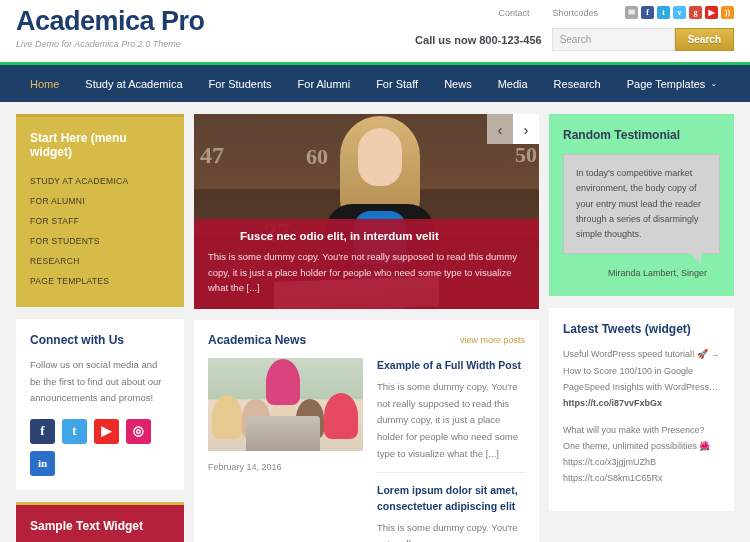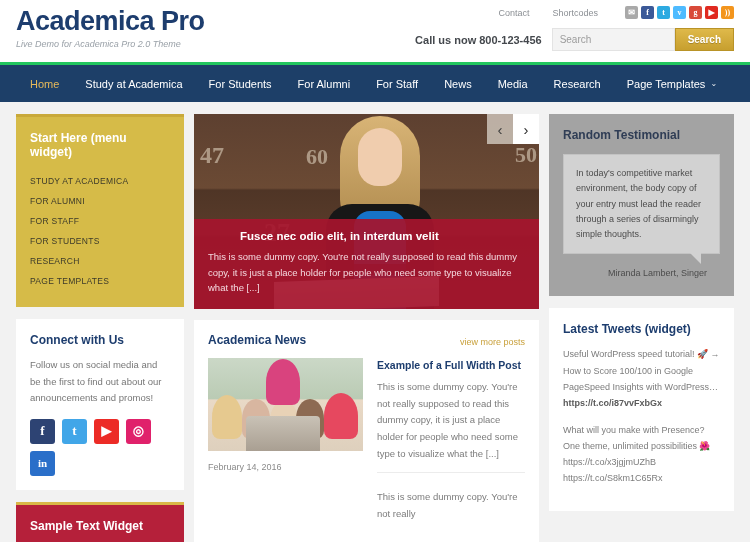--- a/index.html
+++ b/index.html
@@ -98,21 +98,21 @@
     display:flex; align-items:center; justify-content:center;
     font-size: 13px; font-weight:bold; font-family:"Liberation Serif", serif;
   }
 
   .w-red {
     background:#b5203a; border-top:3px solid #d9b747; padding: 14px 14px 18px 14px;
   }
   .w-red .w-title { color:#fff; margin-bottom: 11px; }
 
   
-  .w-gray { background:#a3a3a3; padding: 14px 14px 18px 14px; }
+  .w-gray { background:#86efac; padding: 14px 14px 18px 14px; }
   .w-gray .w-title { color:#2f3d55; margin-bottom: 12px; }
   .bubble {
     background:#d2d2d2; border:1px solid #c3c3c3; padding: 11px 12px;
     font-size: 9px; line-height:1.7; color:#4c4c4c; position:relative;
   }
   .bubble:after {
     content:""; position:absolute; right: 18px; bottom:-11px;
     border-left: 11px solid transparent; border-top: 11px solid #d2d2d2;
   }
   .cite { font-size: 9px; color:#4c4c4c; margin-top: 14px; margin-left: 45px; }
@@ -170,21 +170,21 @@
   .sl-arrows { position:absolute; right:0; top:0; display:flex; }
   .sl-arrow {
     width: 26px; height: 30px; display:flex; align-items:center; justify-content:center;
     font-size: 15px; cursor:pointer; font-family:"Liberation Sans", sans-serif;
   }
   .sl-prev { background: rgba(205,195,185,0.85); color:#3c3c3c; }
   .sl-next { background: #ffffff; color:#2b2b2b; }
 
   
   .news { background:#fff; margin-top: 11px; padding: 13px 14px 14px 14px; }
-  .news-head { display:flex; justify-content:space-between; align-items:flex-end; margin-bottom: 11px; }
+  .news-head { display:flex; justify-content:space-between; align-items:center; margin-bottom: 11px; }
   .news-title { font-size: 12px; font-weight:bold; color:#1d3d6e; }
   .news-more { font-size: 9px; color:#c9a13c; text-decoration:none; }
   .news-body { display:flex; gap: 14px; }
   .news-left { width: 155px; flex:none; }
   .news-right { flex:1; }
   .thumb {
     width: 155px; height: 93px; position:relative; overflow:hidden;
     background: linear-gradient(#cbd8c7 0%, #bacbb4 44%, #e9d9c6 45%, #ded0bd 100%);
   }
   .kid { position:absolute; bottom: 12px; border-radius: 50% 50% 8px 8px; }
@@ -346,20 +346,21 @@
             <div class="laptop"></div>
           </div>
           <div class="news-date">February 14, 2016</div>
         </div>
         <div class="news-right" id="news-articles">
             <div class="art">
               <div class="art-title">Example of a Full Width Post</div>
               <div class="art-text">This is some dummy copy. You're not really supposed to read this dummy copy, it is just a place holder for people who need some type to visualize what the [...]</div>
             </div>
             <div class="art">
+              <div class="art-title">Lorem ipsum dolor sit amet, consectetuer adipiscing elit</div>
               <div class="art-text">This is some dummy copy. You're not really</div>
             </div>
           </div>
       </div>
     </div>
 
   </div>
 
   <div class="col-right">
 

